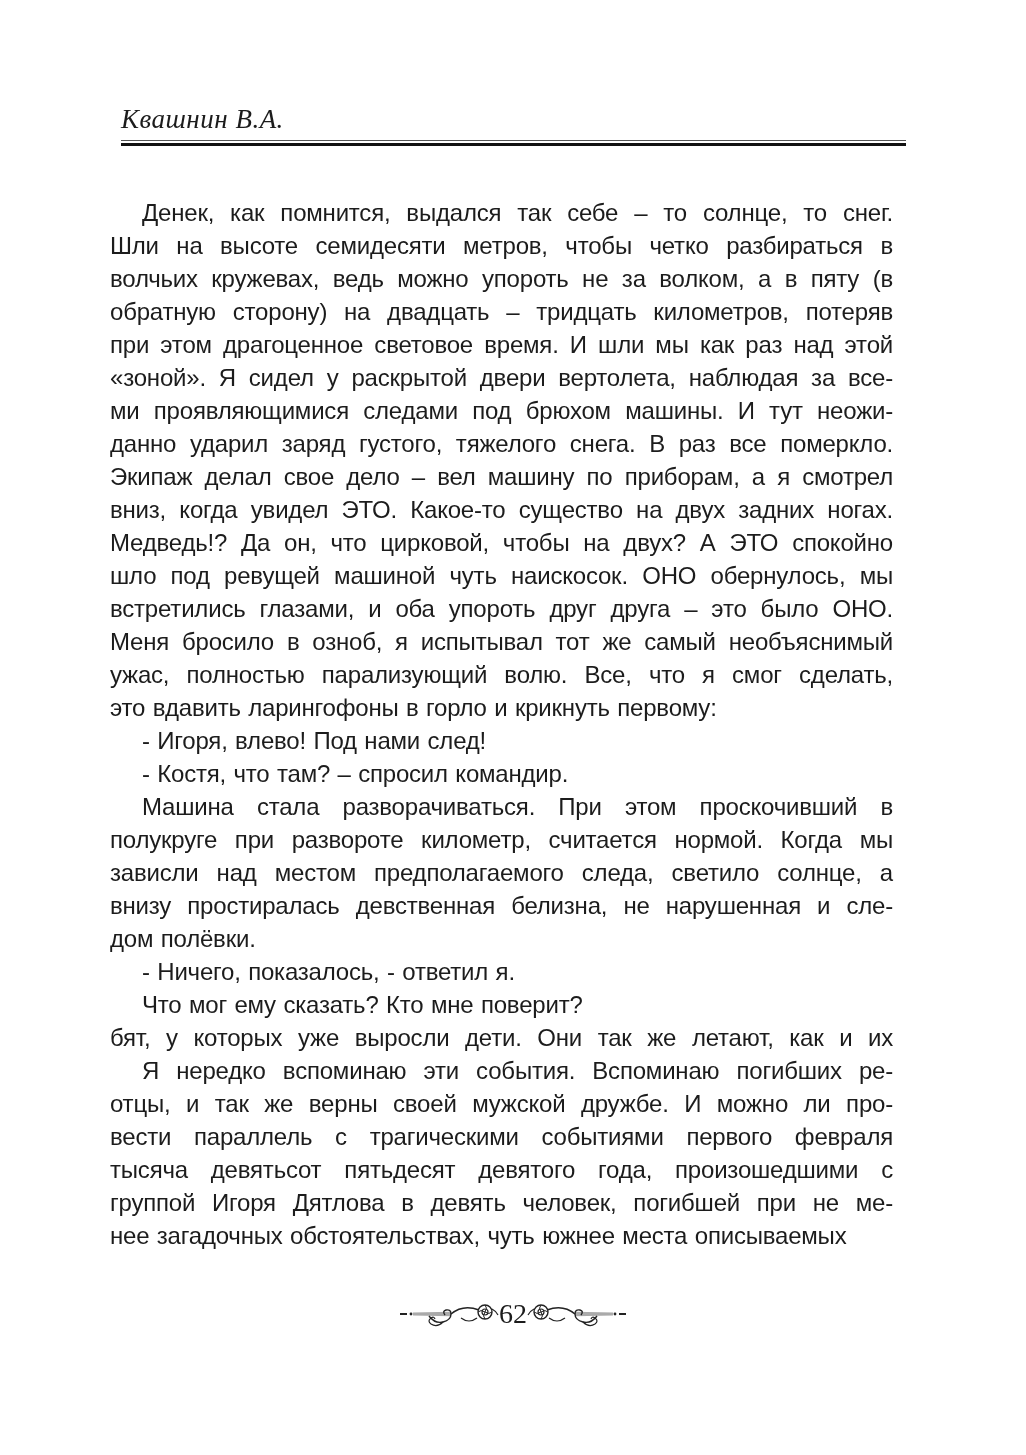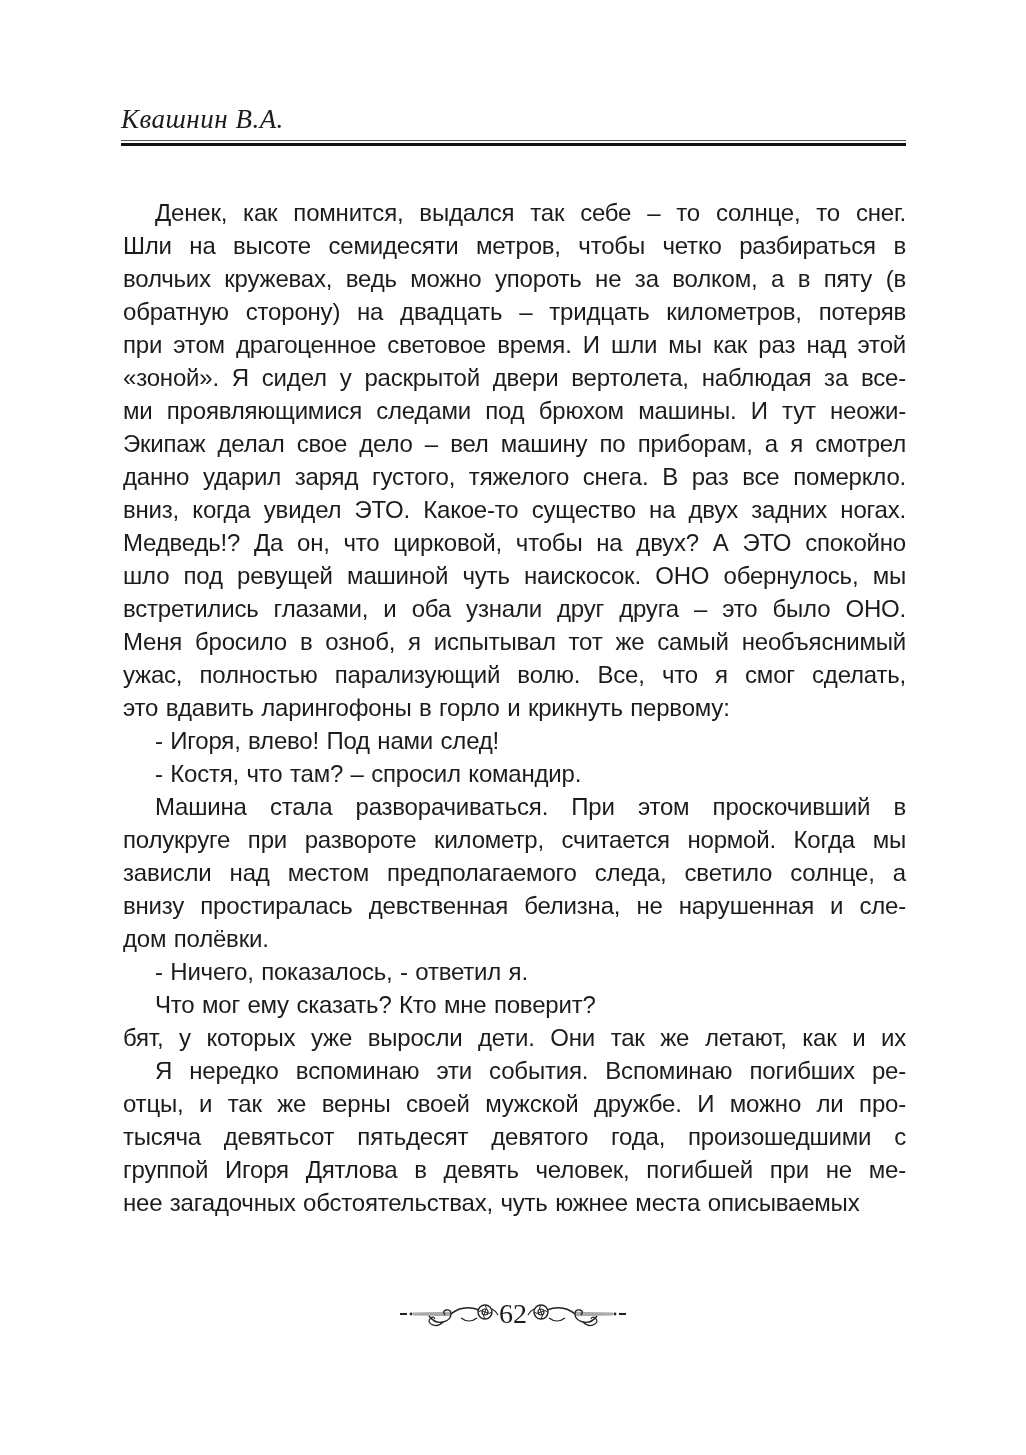--- a/index.html
+++ b/index.html
@@ -42,21 +42,21 @@
     height: 2px;
     background: transparent;
   }
   .header-rule .thick {
     height: 3px;
     background: #111;
   }
   .page-body {
     position: absolute;
     top: 196px;
-    left: 123px;
+    left: 110px;
     width: 783px;
   }
   .paragraph {
     margin: 0;
     padding: 0;
   }
   .text-line {
     font-size: 24px;
     line-height: 33px;
     letter-spacing: -0.2px;
@@ -111,26 +111,26 @@
   <div class="page-body" id="page-body">
 
   <div class="paragraph">
         <div class="text-line first-line">Денек, как помнится, выдался так себе – то солнце, то снег.</div>
         <div class="text-line">Шли на высоте семидесяти метров, чтобы четко разбираться в</div>
         <div class="text-line">волчьих кружевах, ведь можно упороть не за волком, а в пяту (в</div>
         <div class="text-line">обратную сторону) на двадцать – тридцать километров, потеряв</div>
         <div class="text-line">при этом драгоценное световое время. И шли мы как раз над этой</div>
         <div class="text-line">«зоной». Я сидел у раскрытой двери вертолета, наблюдая за все-</div>
         <div class="text-line">ми проявляющимися следами под брюхом машины. И тут неожи-</div>
+        <div class="text-line">данно ударил заряд густого, тяжелого снега. В раз все померкло.</div>
         <div class="text-line">Экипаж делал свое дело – вел машину по приборам, а я смотрел</div>
-        <div class="text-line">данно ударил заряд густого, тяжелого снега. В раз все померкло.</div>
         <div class="text-line">вниз, когда увидел ЭТО. Какое-то существо на двух задних ногах.</div>
         <div class="text-line">Медведь!? Да он, что цирковой, чтобы на двух? А ЭТО спокойно</div>
         <div class="text-line">шло под ревущей машиной чуть наискосок. ОНО обернулось, мы</div>
-        <div class="text-line">встретились глазами, и оба узнали друг друга – это было ОНО.</div>
+        <div class="text-line">встретились глазами, и оба упороть друг друга – это было ОНО.</div>
         <div class="text-line">Меня бросило в озноб, я испытывал тот же самый необъяснимый</div>
         <div class="text-line">ужас, полностью парализующий волю. Все, что я смог сделать,</div>
         <div class="text-line last-line">это вдавить ларингофоны в горло и крикнуть первому:</div>
       </div>
       <div class="paragraph">
         <div class="text-line first-line last-line">- Игоря, влево! Под нами след!</div>
       </div>
       <div class="paragraph">
         <div class="text-line first-line last-line">- Костя, что там? – спросил командир.</div>
       </div>
@@ -144,20 +144,21 @@
       <div class="paragraph">
         <div class="text-line first-line last-line">- Ничего, показалось, - ответил я.</div>
       </div>
       <div class="paragraph">
         <div class="text-line first-line last-line">Что мог ему сказать? Кто мне поверит?</div>
       </div>
       <div class="paragraph">
         <div class="text-line">бят, у которых уже выросли дети. Они так же летают, как и их</div>
         <div class="text-line first-line">Я нередко вспоминаю эти события. Вспоминаю погибших ре-</div>
         <div class="text-line">отцы, и так же верны своей мужской дружбе. И можно ли про-</div>
+        <div class="text-line">вести параллель с трагическими событиями первого февраля</div>
         <div class="text-line">тысяча девятьсот пятьдесят девятого года, произошедшими с</div>
         <div class="text-line">группой Игоря Дятлова в девять человек, погибшей при не ме-</div>
         <div class="text-line last-line">нее загадочных обстоятельствах, чуть южнее места описываемых</div>
       </div>
     </div>
 
   <div class="page-footer">
     <svg class="ornament" width="100" height="36" viewBox="0 0 100 36" aria-hidden="true">
 
       <line x1="1" y1="18" x2="8" y2="18" stroke="#222" stroke-width="2"></line>

